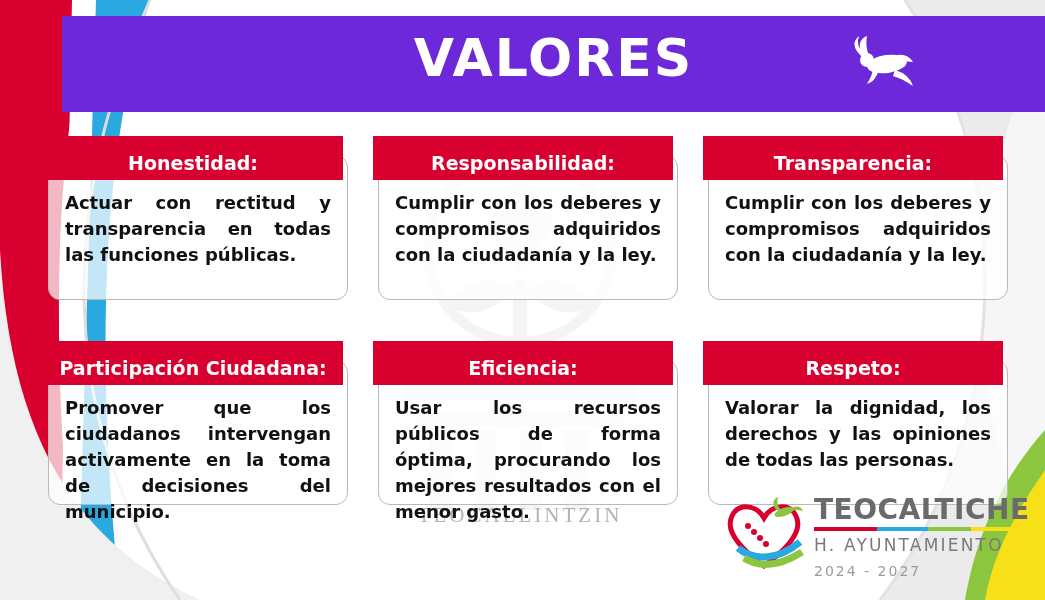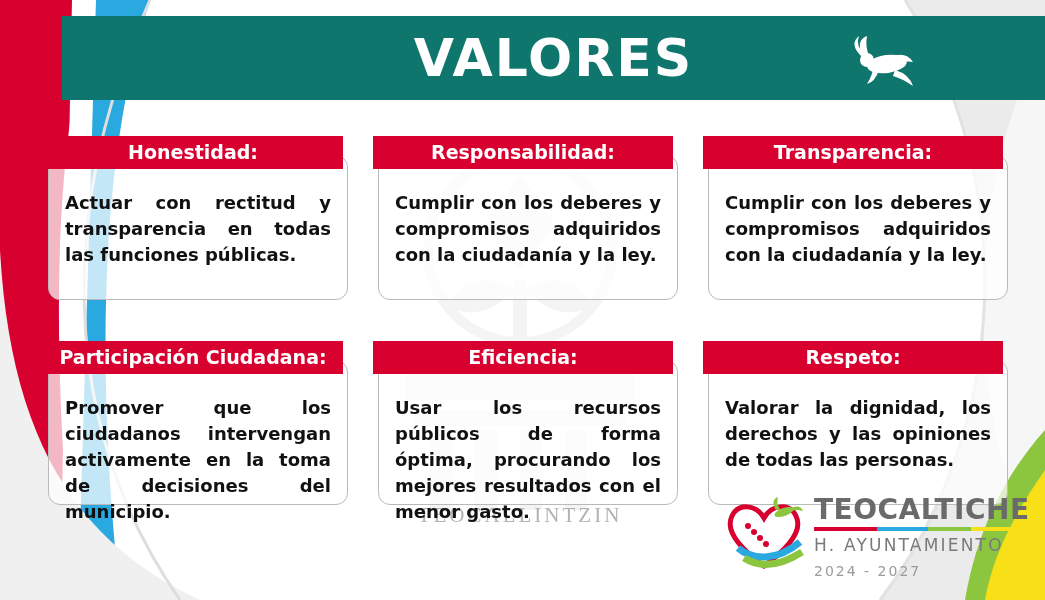--- a/index.html
+++ b/index.html
@@ -26,22 +26,22 @@
     height: 600px;
     pointer-events: none;
   }
 
   
   .header-bar {
     position: absolute;
     left: 62px;
     top: 16px;
     width: 983px;
-    height: 84px;
-    background: #0f766e;
+    height: 96px;
+    background: #6d28d9;
     z-index: 5;
   }
   .header-bar:after {
     content: "";
     position: absolute;
     right: 0;
     top: 0;
     width: 0;
     height: 0;
   }
@@ -108,21 +108,21 @@
   .card-title {
     position: absolute;
     left: -6px;
     top: -20px;
     width: 300px;
     background: #d8002f;
     color: #ffffff;
     text-align: center;
     font-size: 19px;
     font-weight: bold;
-    padding: 5px 0 6px 0;
+    padding: 16px 0 6px 0;
     box-sizing: border-box;
     font-family: "DejaVu Sans", sans-serif;
   }
   .card-body {
     padding: 34px 16px 18px 16px;
     font-size: 18px;
     line-height: 1.45;
     color: #111111;
     text-align: justify;
     text-align-last: left;

